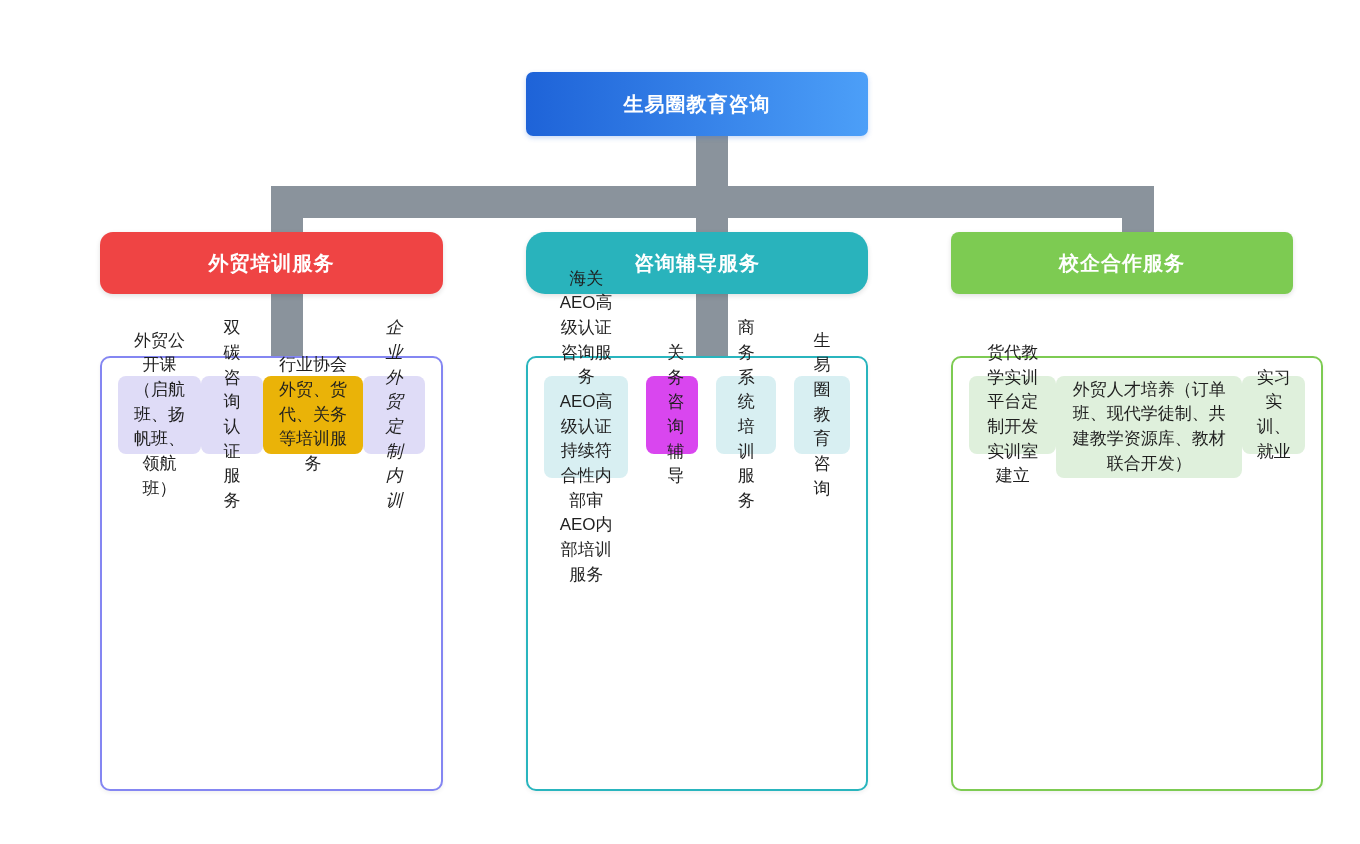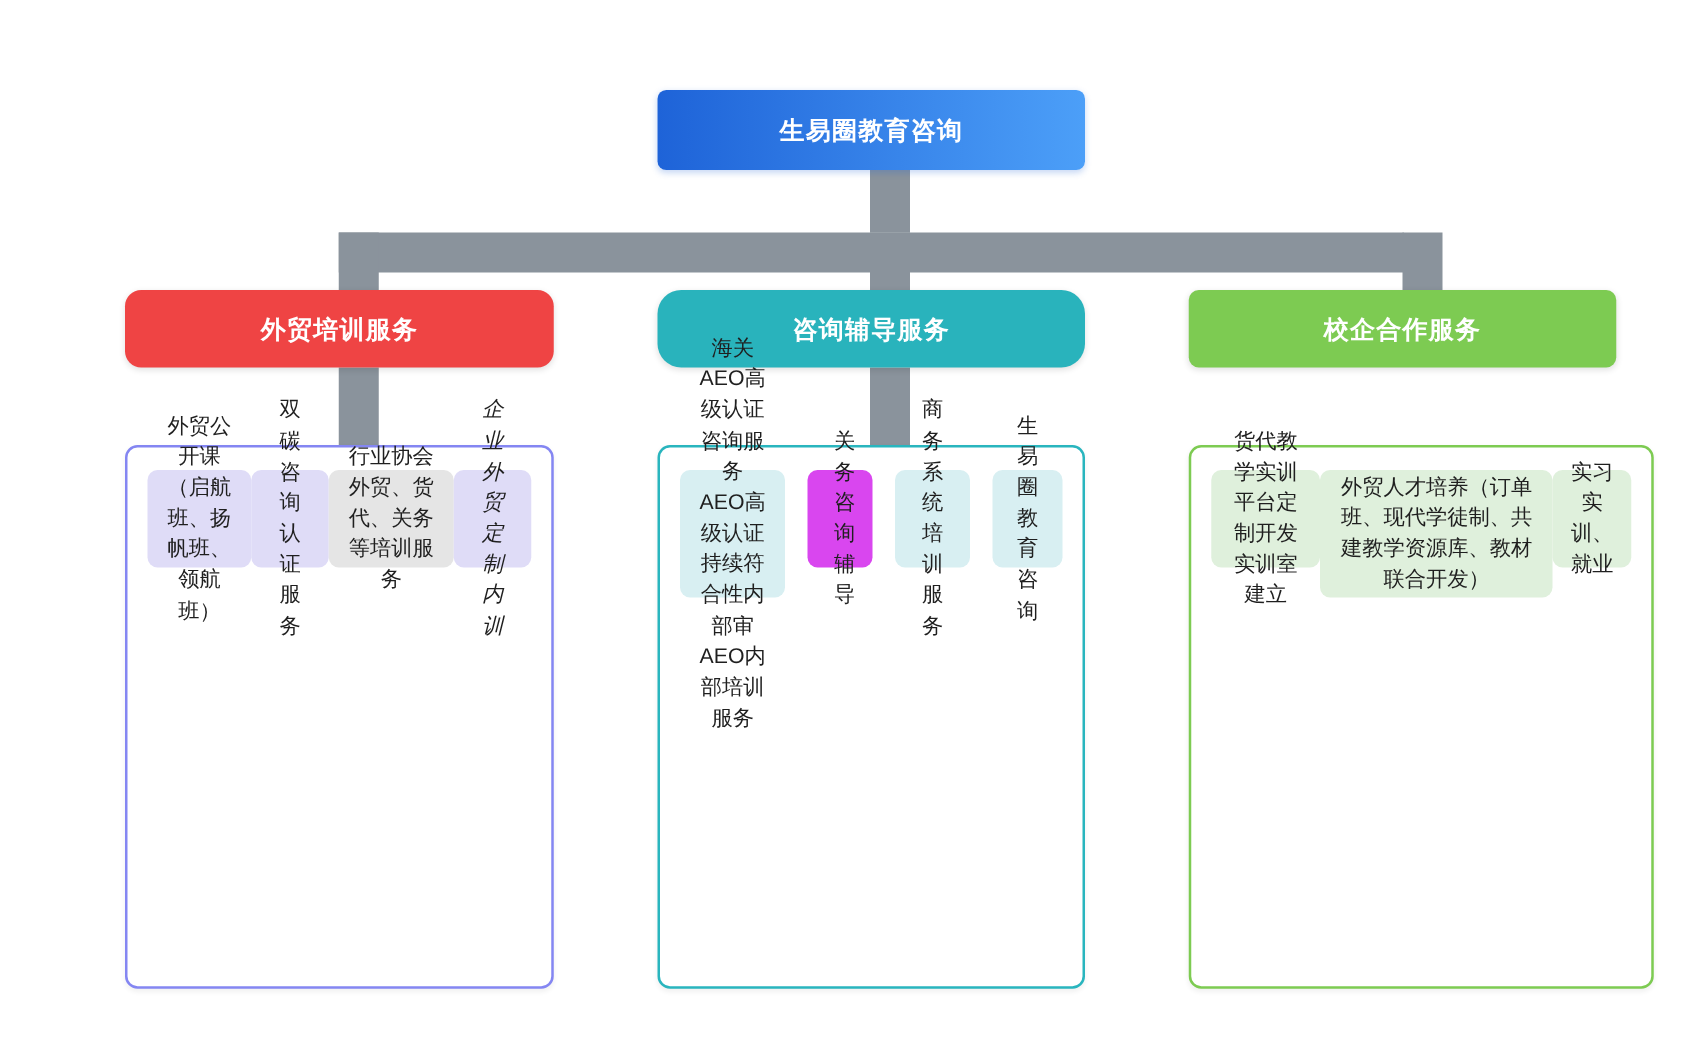--- a/index.html
+++ b/index.html
@@ -75,21 +75,21 @@
     <span>咨询辅导服务</span>
   </div>
   <div class="branch-header bh-3" style="background-color: rgb(125, 203, 82);">
     <span>校企合作服务</span>
   </div>
 
   <div class="branch-container bc-1" style="border-color: rgb(132, 134, 242);">
     <div class="item-card h-2line" style="background-color: rgb(223, 220, 247);">外贸公开课
 （启航班、扬帆班、领航班）</div>
     <div class="item-card h-1line" style="background-color: rgb(223, 220, 247);">双碳咨询认证服务</div>
-    <div class="item-card h-2line" style="background-color: #e5e5e5;">行业协会外贸、货代、关务等培训服务</div>
+    <div class="item-card h-2line" style="background-color: #eab308;">行业协会外贸、货代、关务等培训服务</div>
     <div class="item-card h-1line" style="background-color: rgb(223, 220, 247); font-style: italic;">企业外贸定制内训</div>
   </div>
 
   <div class="branch-container bc-2" style="border-color: rgb(41, 181, 190); gap: 18px;">
     <div class="item-card h-3line" style="background-color: rgb(216, 239, 242);">海关AEO高级认证咨询服务
 AEO高级认证持续符合性内部审
 AEO内部培训服务</div>
     <div class="item-card h-1line" style="background-color: #d946ef; text-align: right;">关务咨询辅导</div>
     <div class="item-card h-1line" style="background-color: rgb(216, 239, 242);">商务系统培训服务</div>
     <div class="item-card h-1line" style="background-color: rgb(216, 239, 242);">生易圈教育咨询</div>

